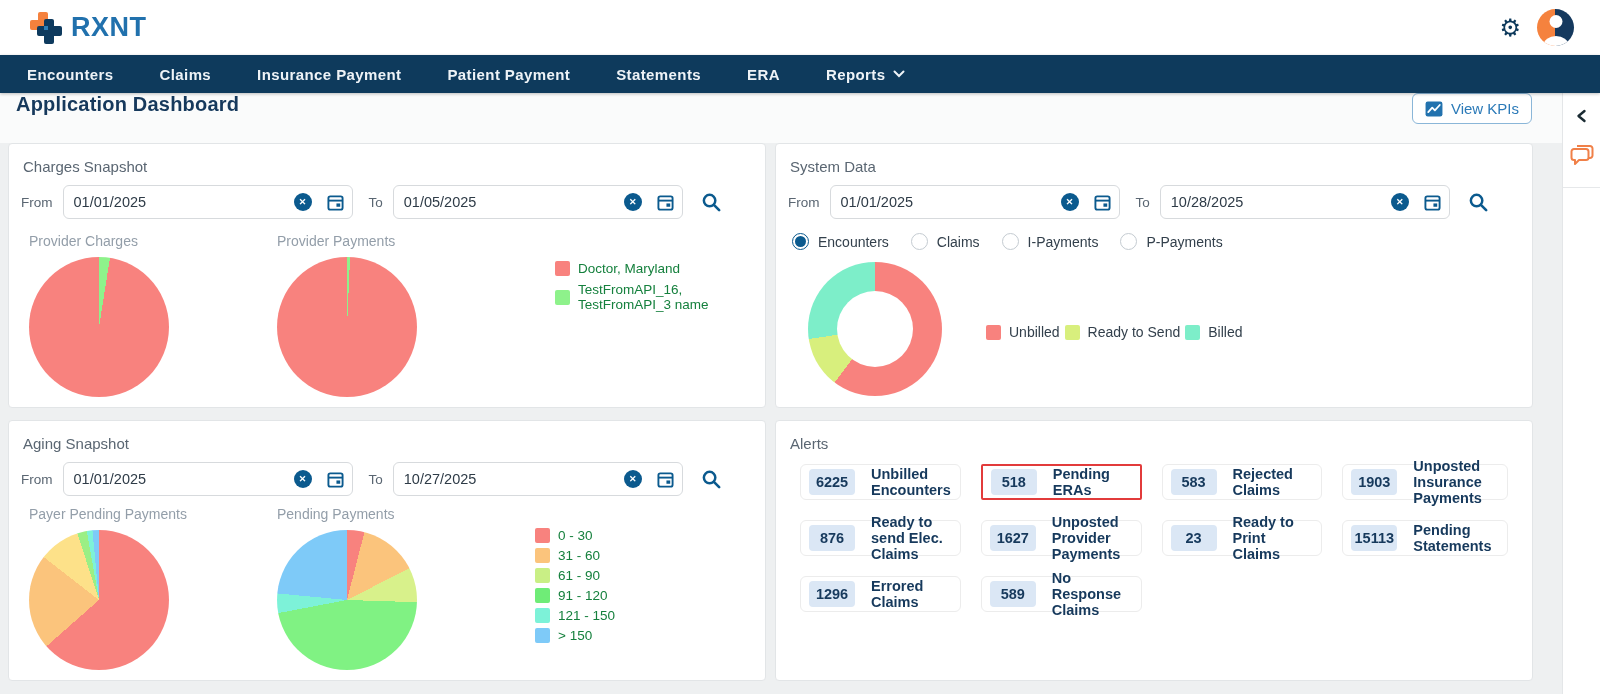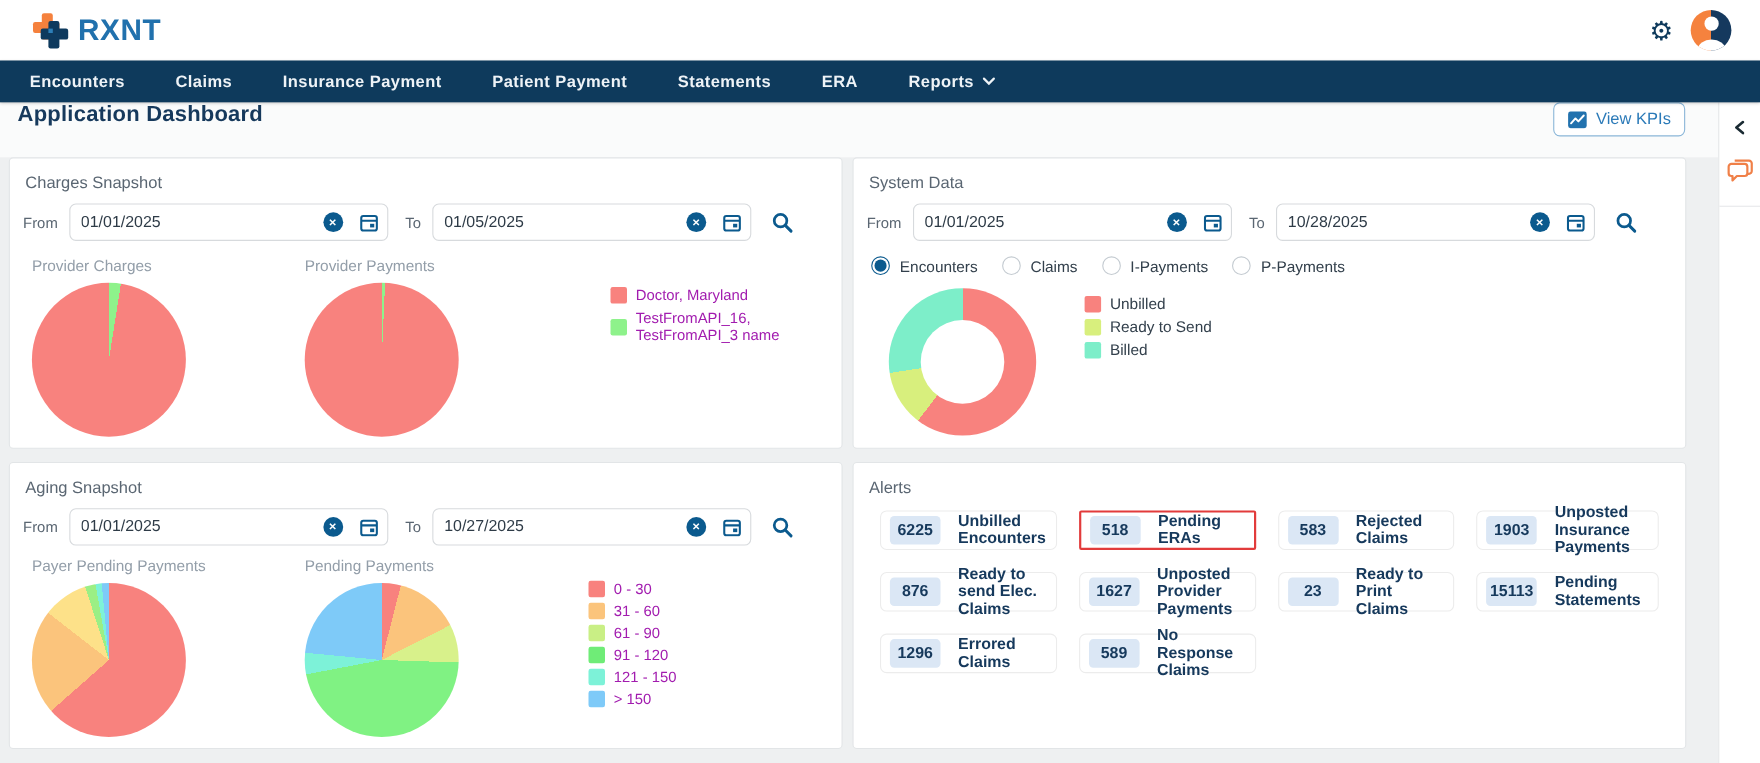--- a/index.html
+++ b/index.html
@@ -59,35 +59,35 @@
   
   .charts-row { display:flex; margin-top:14px; padding-left:8px; }
   .pie-block { width:248px; flex:none; }
   .pie-title { font-size:14px; color:#939ea9; margin-bottom:8px; }
   .pie { width:140px; height:140px; border-radius:50%; margin-top:4px; }
   .legend { display:flex; flex-direction:column; gap:6px; }
   .legend.charges-legend { margin-left:30px; margin-top:28px; }
   .legend.aging-legend { margin-left:10px; margin-top:22px; gap:5px; }
   .legend-item { display:flex; align-items:center; gap:8px; }
   .swatch { width:15px; height:15px; border-radius:2px; flex:none; }
-  .legend-label { font-size:13.5px; color:#a21caf; }
+  .legend-label { font-size:13.5px; color:#15803d; }
 
   
   .radio-row { display:flex; align-items:center; gap:22px; margin:14px 0 2px 4px; }
   .radio-opt { display:flex; align-items:center; gap:9px; cursor:pointer; }
   .radio { width:17px; height:17px; border-radius:50%; border:1.5px solid #c4cbd1;
     position:relative; flex:none; background:#fff; }
   .radio.selected { border-color:#0b5a8e; }
   .radio.selected::after { content:""; position:absolute; inset:2px; border-radius:50%;
     background:#0b5a8e; }
   .radio-label { font-size:14px; color:#33404c; }
   .donut-row { display:flex; margin-top:12px; padding-left:20px; }
   .donut { width:134px; height:134px; border-radius:50%; position:relative; flex:none; }
   .donut-hole { position:absolute; inset:29px; border-radius:50%; background:#fff; }
-  .donut-legend { margin-left:44px; margin-top:6px; display:flex; flex-direction:column; gap:5px; }
+  .donut-legend { margin-left:44px; margin-top:6px; display:flex; gap:5px; }
   .donut-legend .legend-label { font-size:14px; color:#33404c; }
   .stats { margin-left:26px; margin-top:6px; display:grid;
     grid-template-columns:auto auto; column-gap:22px; row-gap:3px; align-content:start; }
   .stat-label { font-size:14px; color:#33404c; }
   .stat-value { font-size:14px; color:#33404c; }
   .stat-label.total, .stat-value.total { color:#45a4e3; }
 
   
   .alerts-grid { display:grid; grid-template-columns:1fr 1fr 1fr 1fr; column-gap:28px; row-gap:9px;
     margin-top:12px; padding:0 12px;gap:20px; }

